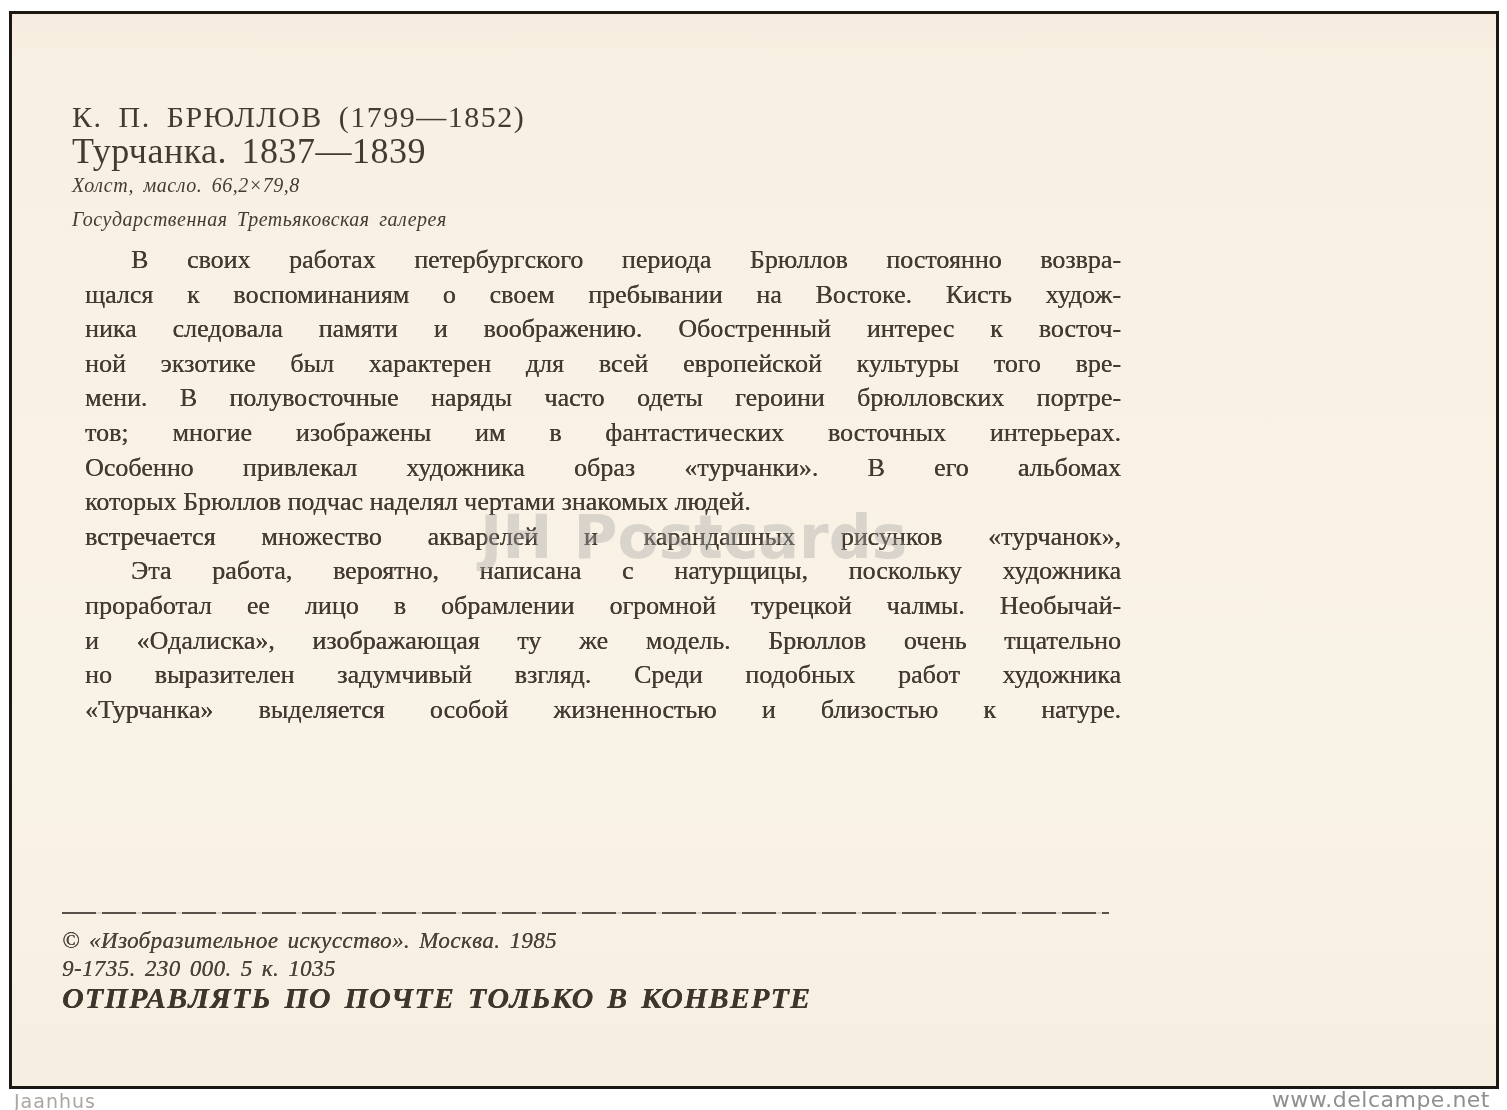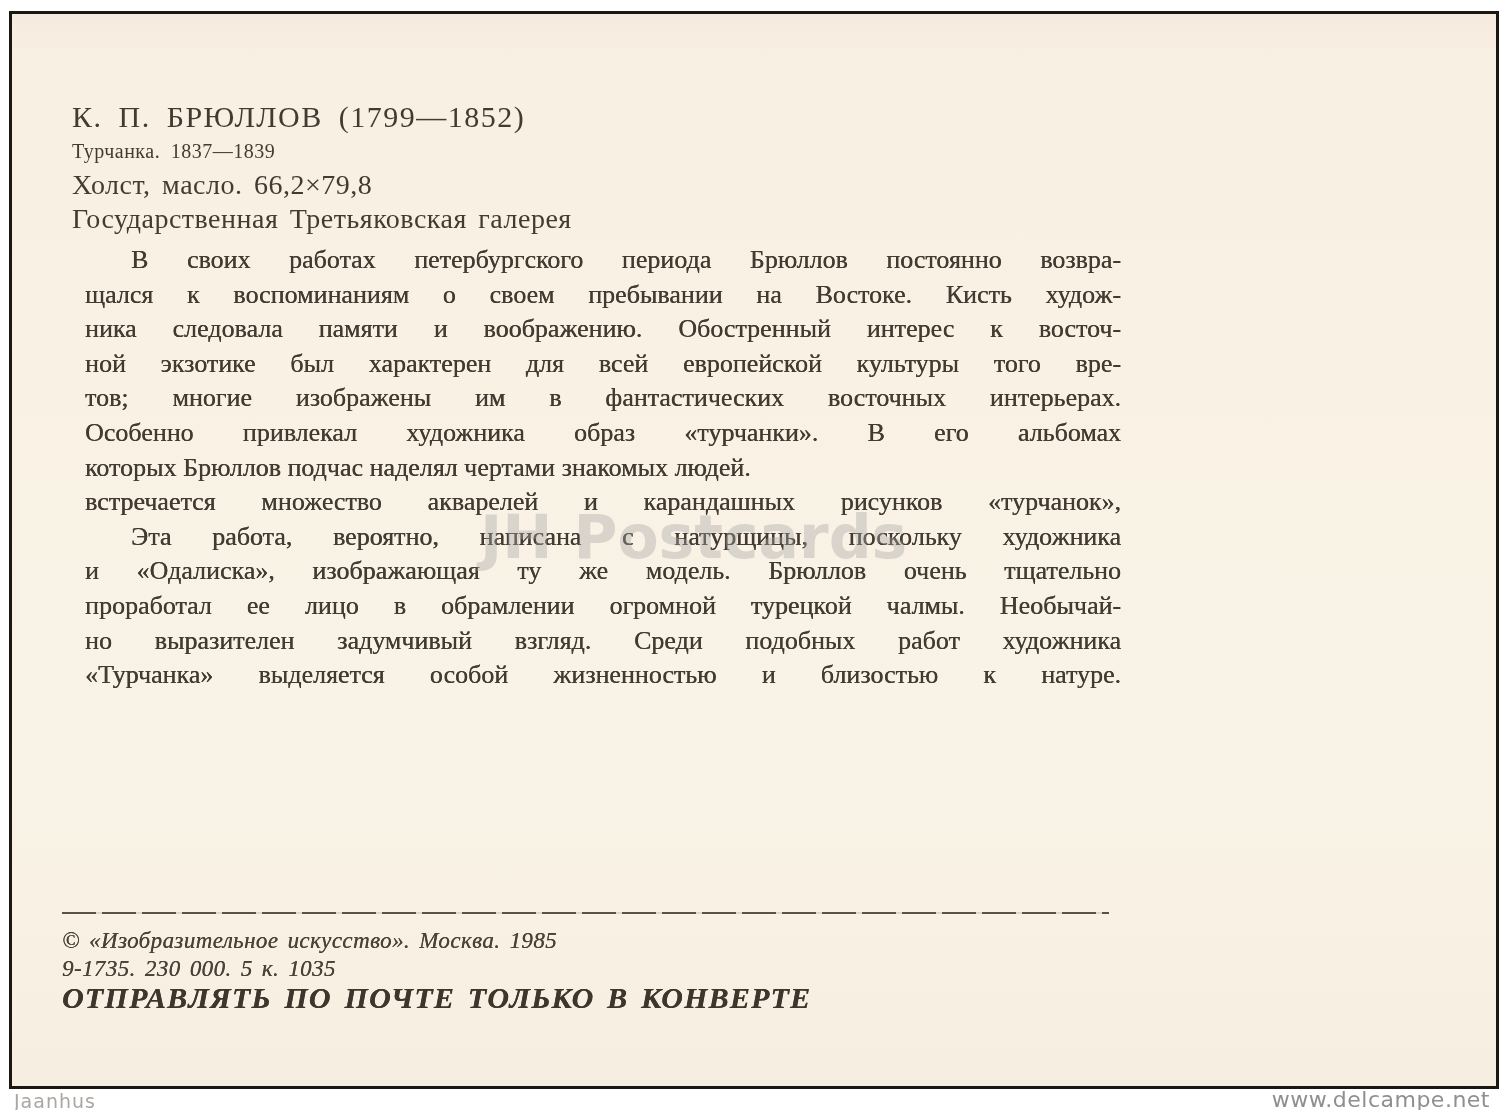--- a/index.html
+++ b/index.html
@@ -30,26 +30,27 @@
   .header{
     position:absolute;left:60px;top:86px;
     color:var(--ink,#433b31);
   }
   .h1{
     font-size:30px;line-height:34px;
     letter-spacing:1.5px;word-spacing:7px;
     white-space:nowrap;
   }
   .h2{
-    font-size:20px;line-height:34px;
+    font-size:36px;line-height:34px;
     letter-spacing:0.5px;word-spacing:5px;
     white-space:nowrap;
   }
   .h-italic{
-    font-size:28px;line-height:34px;
+    font-style:italic;
+    font-size:20px;line-height:34px;
     letter-spacing:0.5px;word-spacing:4px;
     white-space:nowrap;
   }
   .body-text{
     position:absolute;left:73px;top:229px;width:1036px;
     color:var(--ink,#433b31);
     font-size:26px;
     text-shadow:0.3px 0 0 currentColor;
   }
   .tline{
@@ -121,27 +122,28 @@
       <div class="h2">Турчанка. 1837—1839</div>
       <div class="h-italic">Холст, масло. 66,2×79,8</div>
       <div class="h-italic">Государственная Третьяковская галерея</div>
     </div>
 
     <div class="body-text">
         <div class="tline first">В своих работах петербургского периода Брюллов постоянно возвра-</div>
         <div class="tline">щался к воспоминаниям о своем пребывании на Востоке. Кисть худож-</div>
         <div class="tline">ника следовала памяти и воображению. Обостренный интерес к восточ-</div>
         <div class="tline">ной экзотике был характерен для всей европейской культуры того вре-</div>
+        <div class="tline">мени. В полувосточные наряды часто одеты героини брюлловских портре-</div>
         <div class="tline">тов; многие изображены им в фантастических восточных интерьерах.</div>
         <div class="tline">Особенно привлекал художника образ «турчанки». В его альбомах</div>
         <div class="tline shortlast">которых Брюллов подчас наделял чертами знакомых людей.</div>
         <div class="tline">встречается множество акварелей и карандашных рисунков «турчанок»,</div>
         <div class="tline first">Эта работа, вероятно, написана с натурщицы, поскольку художника</div>
+        <div class="tline">проработал ее лицо в обрамлении огромной турецкой чалмы. Необычай-</div>
         <div class="tline">и «Одалиска», изображающая ту же модель. Брюллов очень тщательно</div>
-        <div class="tline">проработал ее лицо в обрамлении огромной турецкой чалмы. Необычай-</div>
         <div class="tline">но выразителен задумчивый взгляд. Среди подобных работ художника</div>
         <div class="tline">«Турчанка» выделяется особой жизненностью и близостью к натуре.</div>
       </div>
 
     <div class="imprint">
       <div class="rule"></div>
       <div class="imp-line">©  «Изобразительное искусство». Москва. 1985</div>
       <div class="imp-line">9-1735. 230 000. 5 к. 1035</div>
       <div class="imp-line imp-notice">ОТПРАВЛЯТЬ ПО ПОЧТЕ ТОЛЬКО В КОНВЕРТЕ</div>
     </div>

